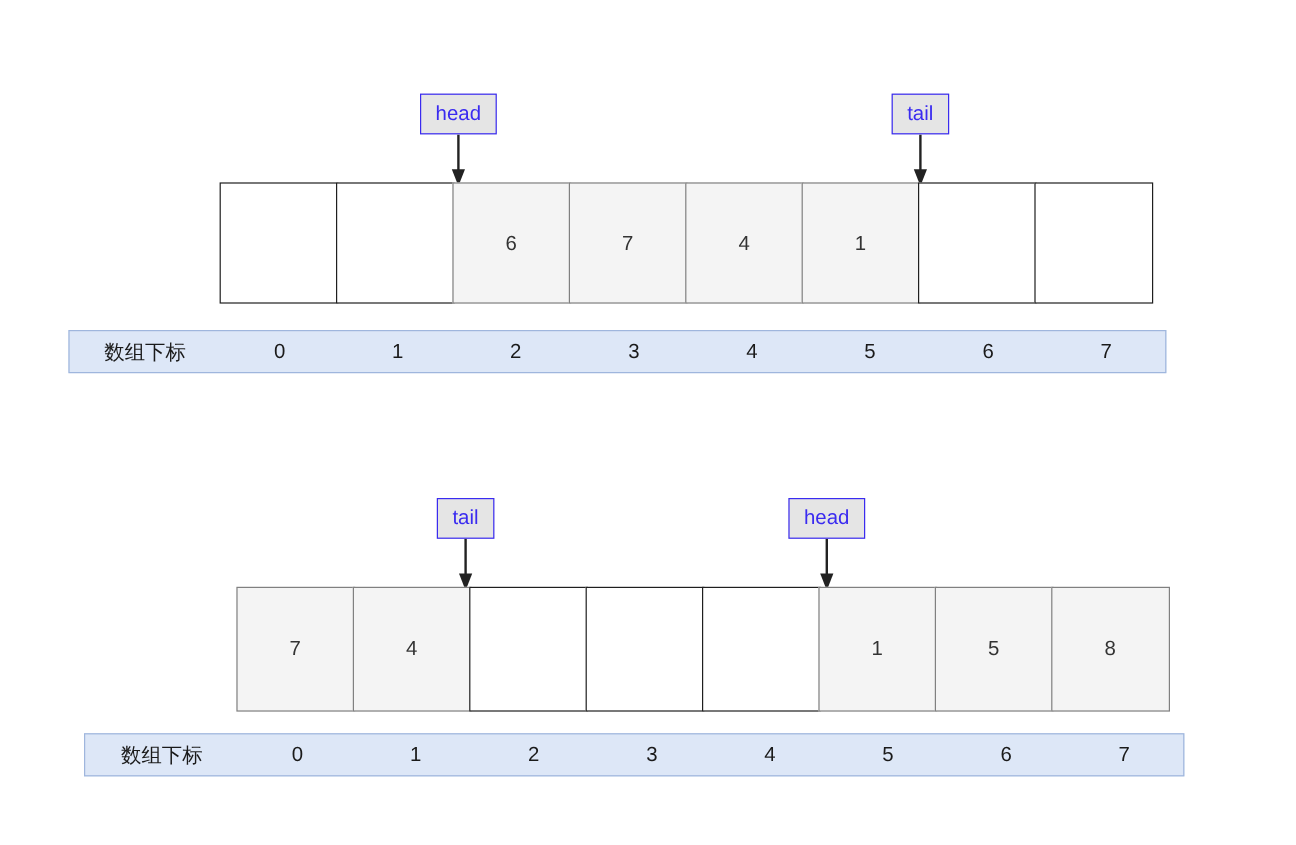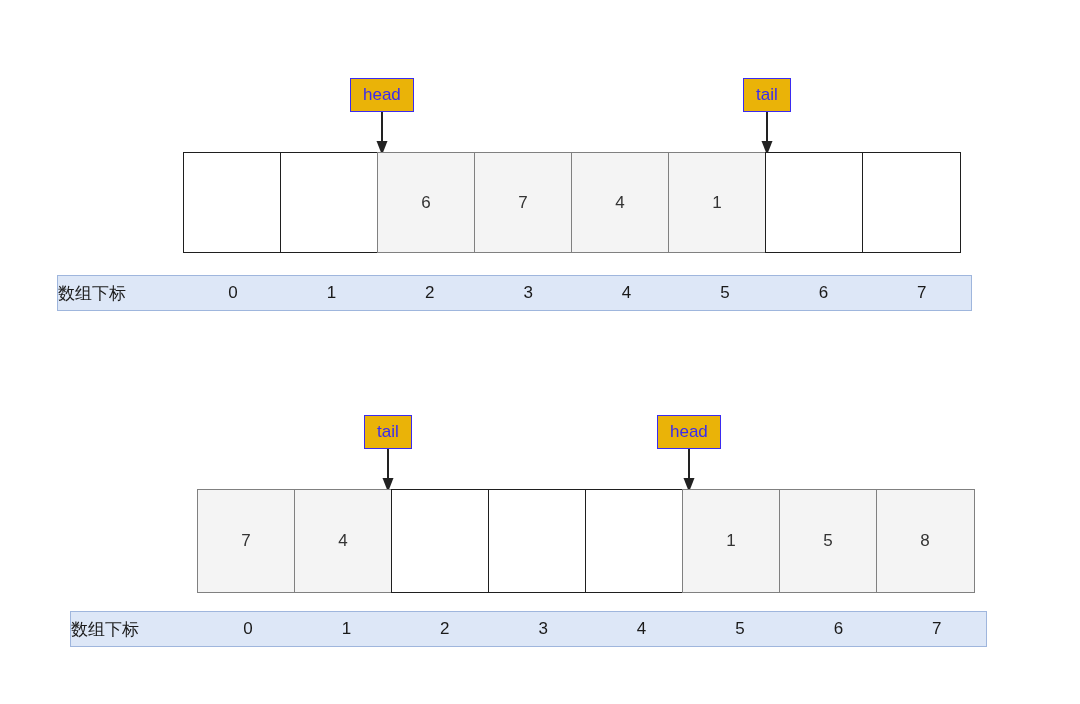--- a/index.html
+++ b/index.html
@@ -51,21 +51,21 @@
   
   .pointer {
     position: absolute;
     display: flex;
     flex-direction: column;
     align-items: center;
   }
   .pointer-box {
     box-sizing: border-box;
     border: 1.8px solid #3a2bf0;
-    background: #eab308;
+    background: #e5e5e5;
     color: #3a2bf0;
     font-size: 17px;
     line-height: 1;
     padding: 7px 12px 8px 12px;
     white-space: nowrap;
     text-align: center;
   }
   .pointer-arrow {
     width: 14px;
     display: block;
@@ -77,21 +77,21 @@
     box-sizing: border-box;
     background: #dde7f7;
     border: 1.3px solid #9fb6dd;
     display: flex;
     align-items: center;
     height: 36px;
   }
   .index-label {
     font-size: 17px;
     color: #1a1a1a;
-    text-align: left;
+    text-align: center;
     white-space: nowrap;
   }
   .index-num {
     font-size: 17px;
     color: #1a1a1a;
     text-align: center;
   }
 </style>
 </head>
 <body>

